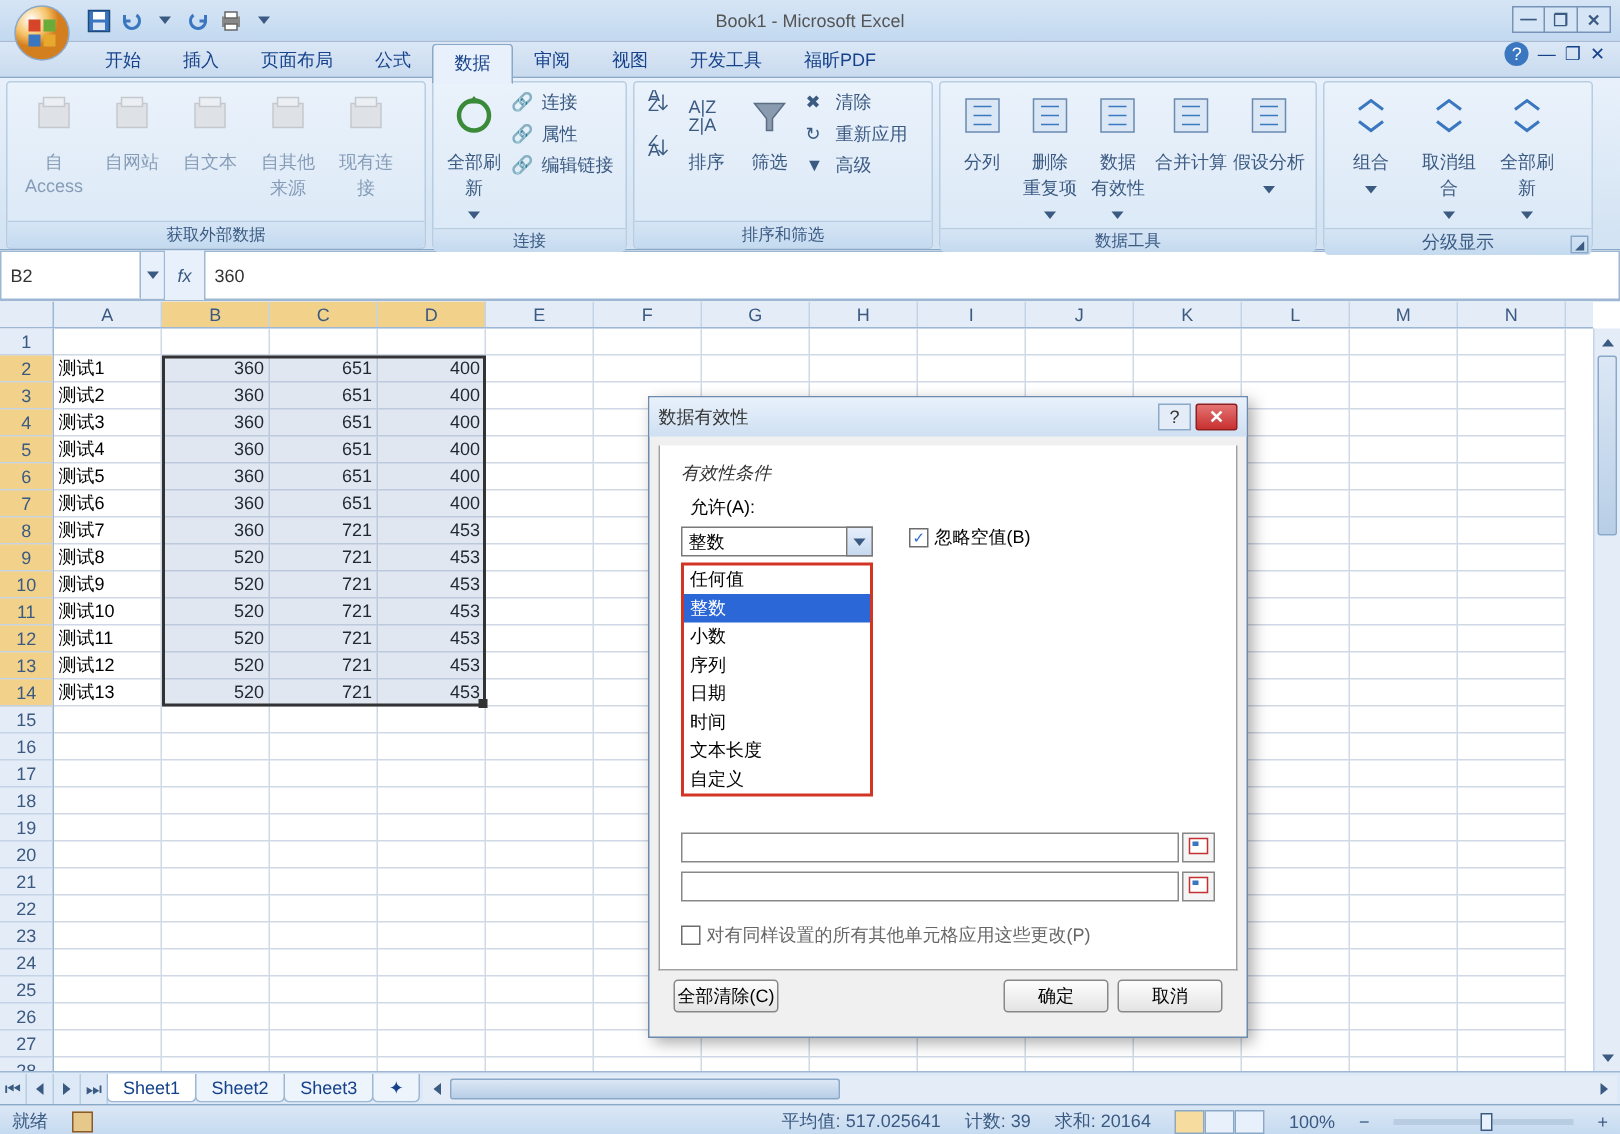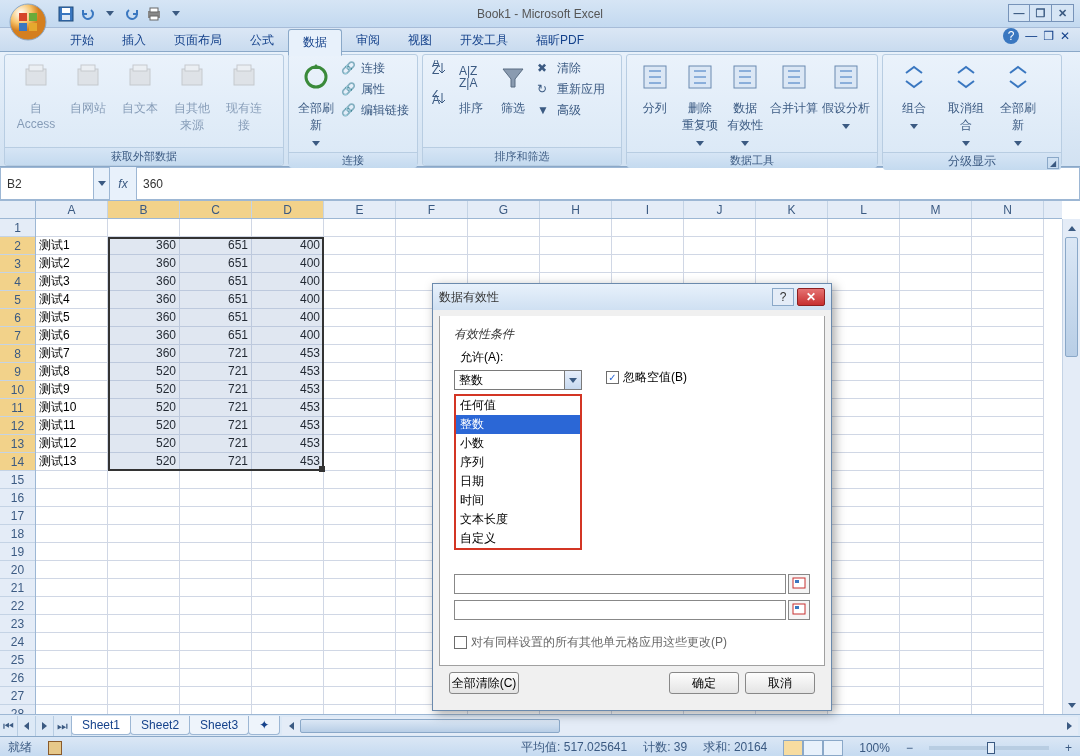--- a/index.html
+++ b/index.html
@@ -79,21 +79,21 @@
 
 .statusbar{height:22px;background:linear-gradient(#dbe7f5,#c3d9f0);border-top:1px solid #8aa8c8;display:flex;align-items:center;padding:0 8px;color:#3b5a82;gap:16px;}
 .statusbar .spacer{flex:1;}
 .view-btns{display:flex;gap:0;}
 .view-btn{width:20px;height:16px;border:1px solid #8aa8c8;background:#e8f1fb;}
 .view-btn.active{background:#f7dca0;}
 .zoom-slider{width:120px;height:4px;background:#b8cde2;position:relative;}
 .zoom-slider .knob{position:absolute;left:58px;top:-4px;width:8px;height:12px;background:#e8f1fb;border:1px solid #3b5a82;}
 
 
-.dialog{position:absolute;left:432px;top:283px;width:400px;background:#f0f0f0;border:1px solid #6b8aad;box-shadow:3px 3px 10px rgba(0,0,0,.35);}
+.dialog{position:absolute;left:432px;top:264px;width:400px;background:#f0f0f0;border:1px solid #6b8aad;box-shadow:3px 3px 10px rgba(0,0,0,.35);}
 .dlg-title{height:26px;background:linear-gradient(#e8f1fb,#cfe0f2);display:flex;align-items:center;padding:0 6px;color:#333;}
 .dlg-title .spacer{flex:1;}
 .dlg-title .help-b{width:22px;height:18px;border:1px solid #8aa8c8;background:#e4ecf7;display:flex;align-items:center;justify-content:center;margin-right:3px;}
 .dlg-title .close-b{width:28px;height:18px;background:linear-gradient(#e57373,#c73030);border:1px solid #8e2020;color:#fff;display:flex;align-items:center;justify-content:center;font-weight:bold;border-radius:2px;}
 .dlg-body{padding:6px;}
 .dlg-tabs{display:flex;border-bottom:1px solid #a0a0a0;background:#fff;padding:4px 4px 0 10px;}
 .dlg-tab{padding:3px 10px;border:1px solid #a0a0a0;border-bottom:none;margin-right:2px;background:#f5f5f5;border-radius:2px 2px 0 0;}
 .dlg-tab.active{background:#fff;position:relative;top:1px;}
 .dlg-panel{background:#fff;border:1px solid #a0a0a0;border-top:none;padding:10px 14px 14px 14px;}
 .group-label{color:#333;margin-bottom:6px;font-style:italic;}

